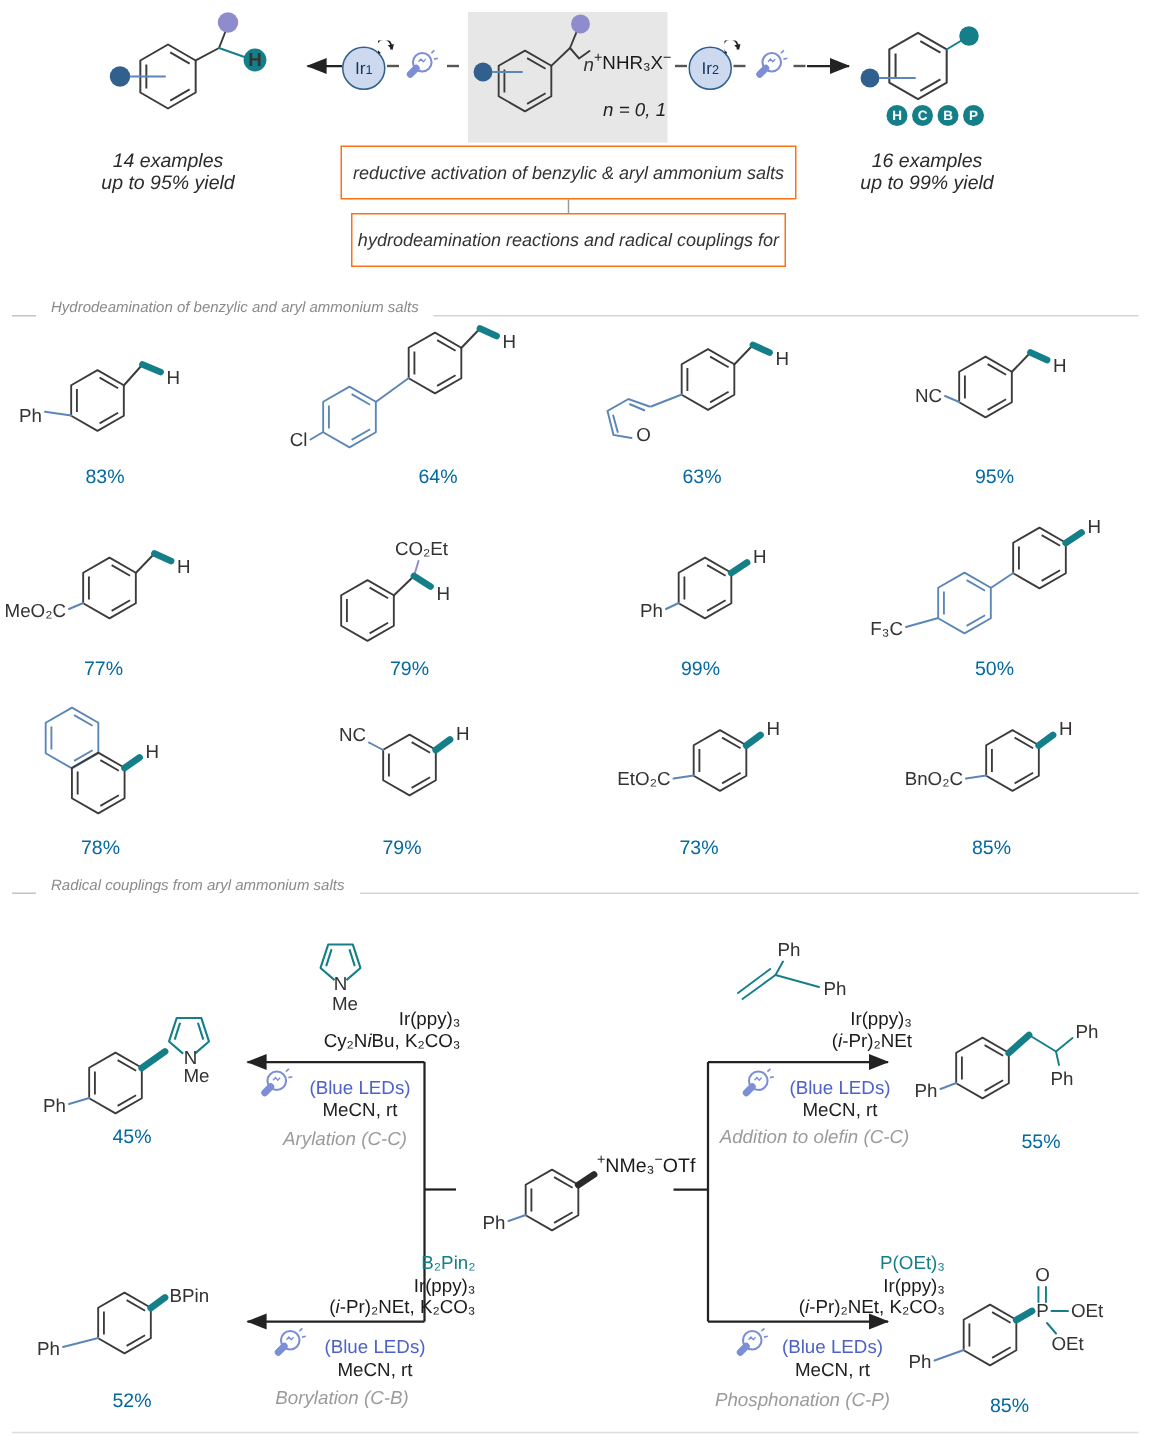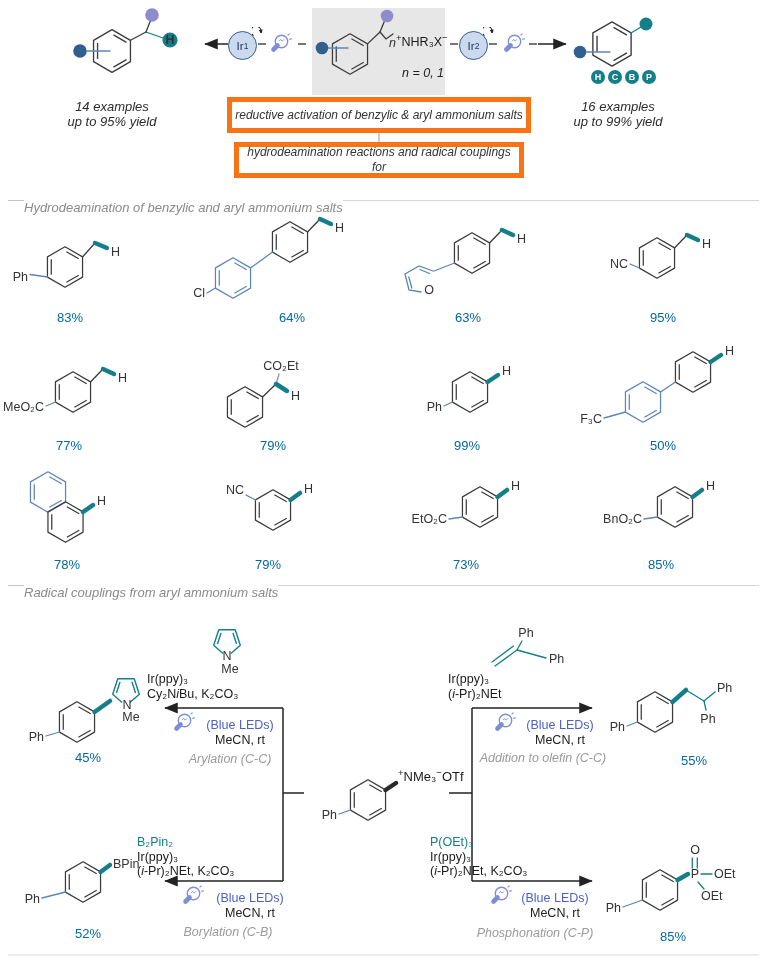--- a/index.html
+++ b/index.html
@@ -2,30 +2,30 @@
 <html style="--teal: #157f89; --blue: #5c86b6; --navy: #31608f; --purple: #8f8ccd; --bulb: #7c8fd6; --leds: #4d61c8; --ink: #3b3b3b; --gray_text: #8a8a8a; --box_bg: #e7e7e7;"><head>
 <meta charset="utf-8">
 <style>
   html,body{margin:0;padding:0;background:#fff}
   #canvas{position:relative;width:767px;height:965px;background:#fff;
     font-family:"Liberation Sans","DejaVu Sans",sans-serif;color:#222;overflow:hidden}
   .bg{position:absolute;z-index:0}
   #chem{position:absolute;left:0;top:0;z-index:1}
   .txt{position:absolute;z-index:2}
   .graybox{background:var(--box_bg,#e7e7e7)}
-  .infobox{position:absolute;z-index:2;border:5px solid #f97316;background:#fff;
+  .infobox{position:absolute;z-index:2;border:1px solid #f97316;background:#fff;
     font-size:12px;font-style:italic;color:#333;text-align:center;line-height:15px;
     display:flex;flex-direction:column;justify-content:center;box-sizing:border-box}
   .examples{font-size:13px;font-style:italic;color:#2b2b2b;line-height:15px;text-align:center}
   .yield{position:absolute;z-index:2;font-size:13px;color:#0369a1;text-align:center}
-  .sec{position:absolute;z-index:2;display:flex;align-items:flex-start;
-    font-size:13px;font-style:italic;color:var(--gray_text,#8a8a8a);width:751px}
+  .sec{position:absolute;z-index:2;display:flex;align-items:flex-end;gap:10px;
+    font-size:10px;font-style:italic;color:var(--gray_text,#8a8a8a);width:751px}
   .sec .pre{width:16px;height:1px;background:#c4c4c4}
   .sec .post{flex:1;height:1px;background:#d4d4d4}
-  .cond{position:absolute;z-index:2;font-size:12.5px;color:#1b1b1b;text-align:left;line-height:14.5px}
+  .cond{position:absolute;z-index:2;font-size:12.5px;color:#1b1b1b;text-align:right;line-height:14.5px}
   .cond .teal-line{color:var(--teal,#157f89)}
   .ledsrow{position:absolute;z-index:2;font-size:12.5px;text-align:center;line-height:14.5px}
   .ledsrow .leds{color:var(--leds,#4d61c8)}
   .rxnlabel{position:absolute;z-index:2;font-size:12.5px;font-style:italic;color:#9b9b9b;text-align:center}
   .hcbp{position:absolute;z-index:2;display:flex;gap:3px}
   .hcbp span{width:14px;height:14px;border-radius:50%;background:var(--teal,#157f89);
     color:#fff;font-size:9px;font-weight:bold;text-align:center;line-height:14px}
   .ir{position:absolute;z-index:2;width:27px;height:27px;border-radius:50%;
     background:#cdd9ee;border:1.5px solid var(--navy,#33608f);color:#17365c;font-size:11.5px;
     display:flex;align-items:center;justify-content:center}

